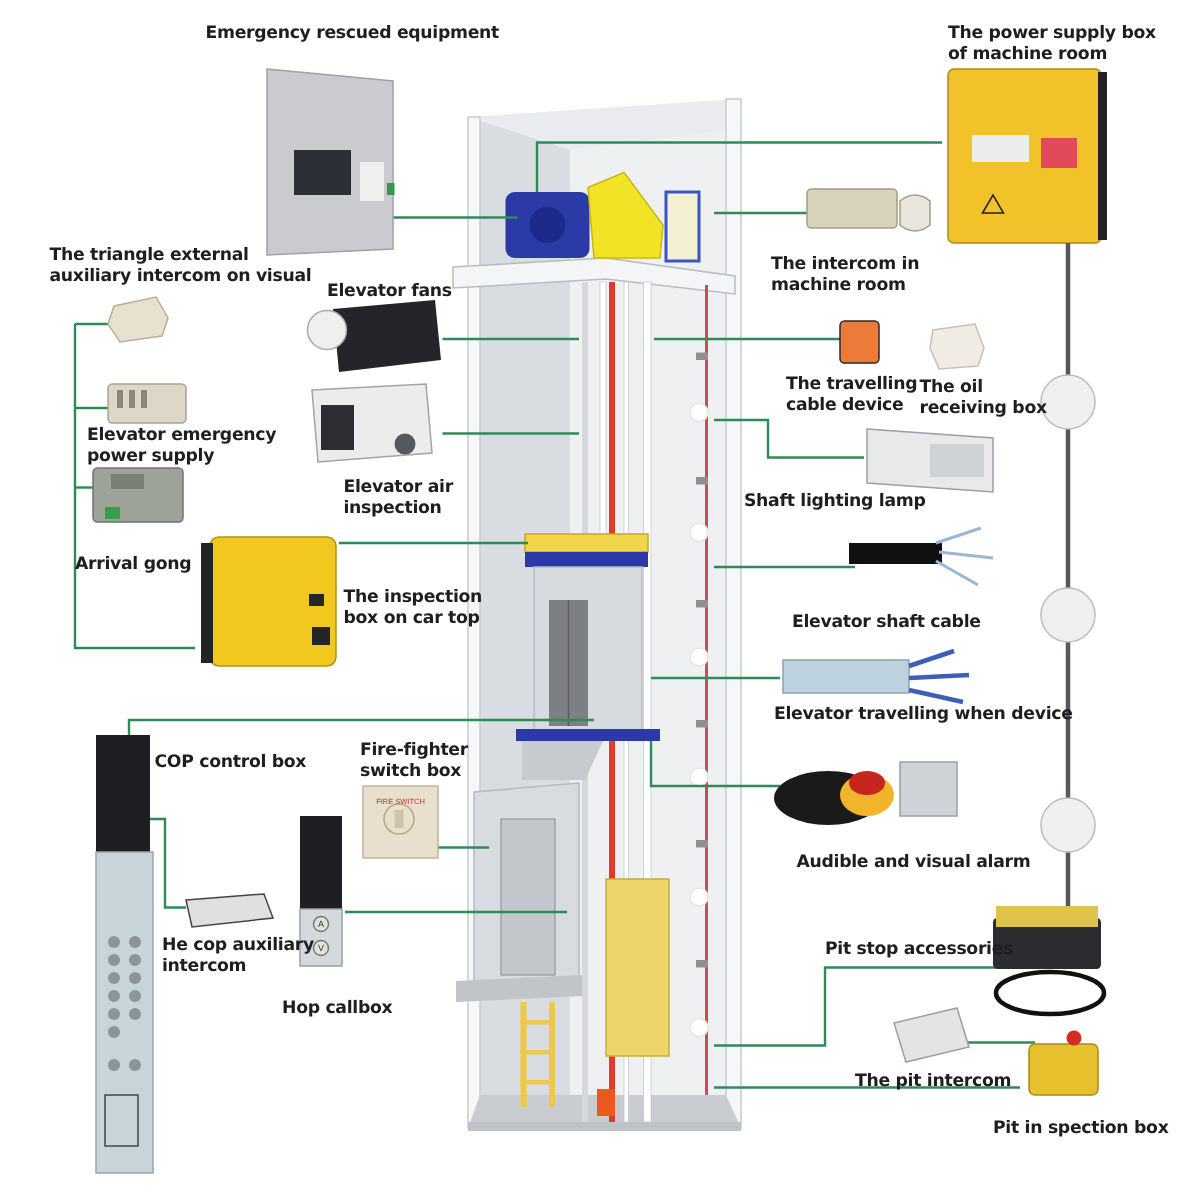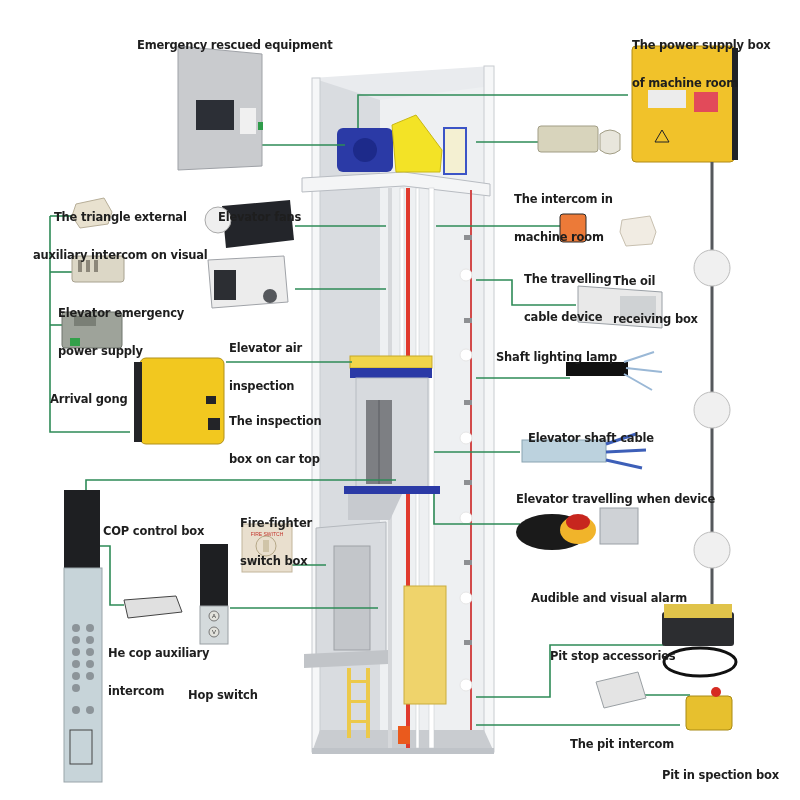--- a/index.html
+++ b/index.html
@@ -1,18 +1,18 @@
 <!DOCTYPE html>
 <html><head>
 <meta charset="utf-8">
 <style>
   html,body{margin:0;padding:0;background:#ffffff;}
   body{width:800px;height:800px;position:relative;overflow:hidden;font-family:"DejaVu Sans","Liberation Sans",sans-serif;}
   .lbl{position:absolute;font-size:11.5px;font-weight:bold;color:#1e1e1e;line-height:14px;white-space:nowrap;letter-spacing:-0.2px;}
-  .lbl span{display:block;margin-top:24px;}
+  .lbl span{display:block;}
   svg#diagram{position:absolute;left:0;top:0;}
 </style>
 </head>
 <body>
 
 <svg id="diagram" width="800" height="800" viewBox="0 0 800 800">
 
   <g>
     <polygon points="312,78 492,66 492,752 312,752" fill="#e9ebee"></polygon>
     <polygon points="312,78 380,100 380,752 312,752" fill="#d9dce0"></polygon>
@@ -256,21 +256,21 @@
   <text x="214" y="634" font-size="6" fill="#333" text-anchor="middle" font-family="Liberation Sans, sans-serif">V</text>
 </svg>
 
 <div class="lbl" style="left:137px;top:14px;">
   <span>Emergency rescued equipment</span>
 </div>
 <div class="lbl" style="left:632px;top:14px;">
   <span>The power supply box</span>
   <span>of machine room</span>
 </div>
-<div class="lbl" style="left:33px;top:186px;text-align:center;">
+<div class="lbl" style="left:33px;top:162px;">
   <span>The triangle external</span>
   <span>auxiliary intercom on visual</span>
 </div>
 <div class="lbl" style="left:218px;top:186px;">
   <span>Elevator fans</span>
 </div>
 <div class="lbl" style="left:514px;top:168px;">
   <span>The intercom in</span>
   <span>machine room</span>
 </div>
@@ -314,21 +314,21 @@
   <span>switch box</span>
 </div>
 <div class="lbl" style="left:531px;top:567px;">
   <span>Audible and visual alarm</span>
 </div>
 <div class="lbl" style="left:108px;top:622px;">
   <span>He cop auxiliary</span>
   <span>intercom</span>
 </div>
 <div class="lbl" style="left:188px;top:664px;">
-  <span>Hop switch</span>
+  <span>Hop callbox</span>
 </div>
 <div class="lbl" style="left:550px;top:625px;">
   <span>Pit stop accessories</span>
 </div>
 <div class="lbl" style="left:570px;top:713px;">
   <span>The pit intercom</span>
 </div>
 <div class="lbl" style="left:662px;top:744px;">
   <span>Pit in spection box</span>
 </div>

